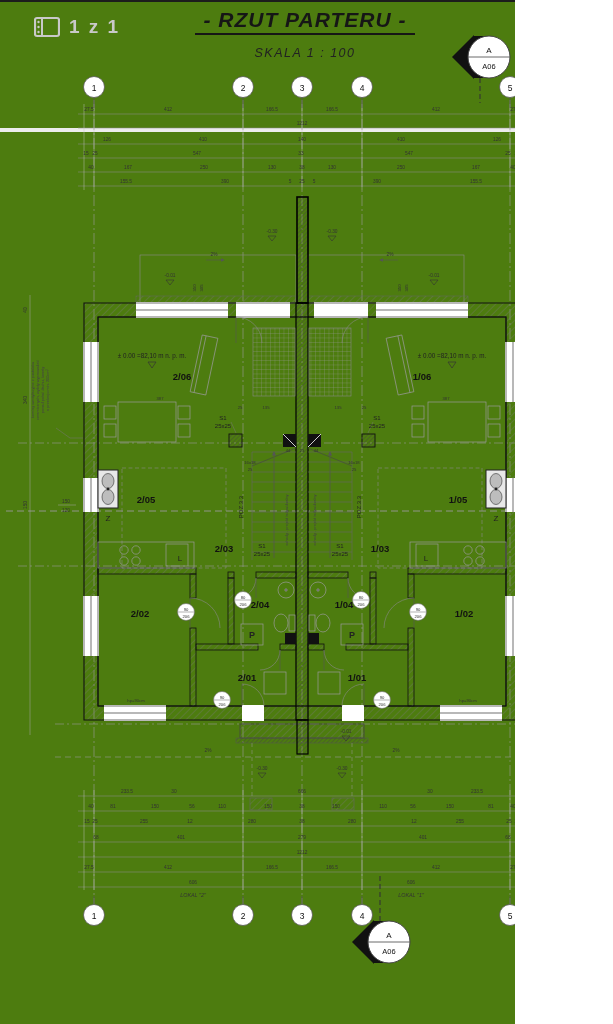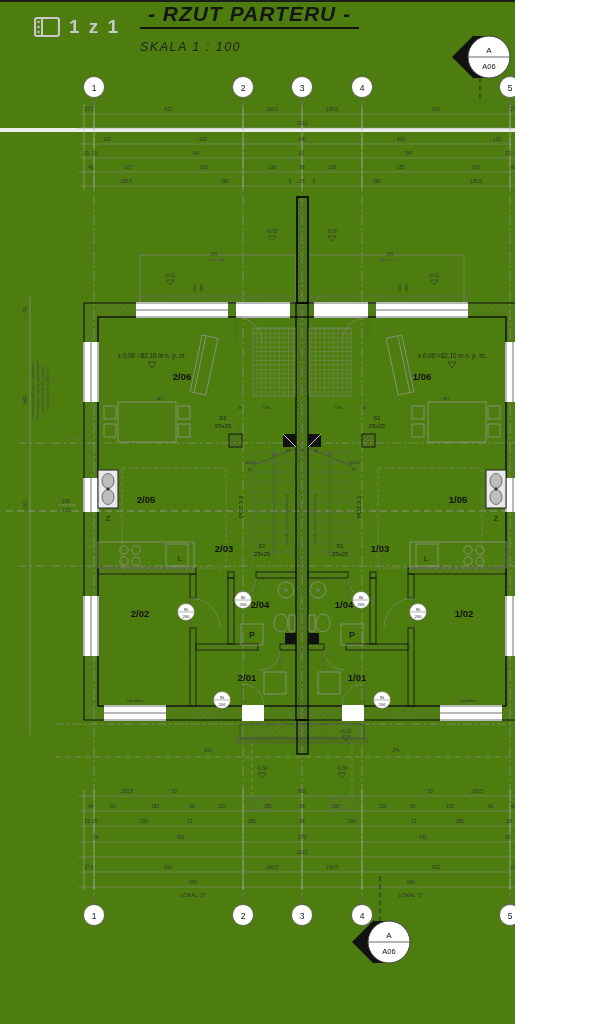--- a/index.html
+++ b/index.html
@@ -1,21 +1,21 @@
 <!DOCTYPE html>
 <html><head>
 <meta charset="utf-8">
 <style>
   html,body{margin:0;padding:0;background:#fff}
   #shot{position:relative;width:515px;height:1024px;background:#4d7c0f;overflow:hidden;
         font-family:"Liberation Sans",sans-serif}
   #topline{position:absolute;left:0;top:0;width:613px;height:2px;background:#1c1c1c}
   #pager{position:absolute;left:34px;top:16px;display:flex;align-items:center;gap:9px;
          color:#c9c9c9;font-size:19px;font-weight:bold;letter-spacing:2px;user-select:none}
-  #titleblk{position:absolute;left:140px;top:2px;width:330px;}
+  #titleblk{position:absolute;left:140px;top:8px;width:330px;text-align:center}
   .t1{display:inline-block;font-size:21px;font-weight:bold;font-style:italic;color:#161616;
       border-bottom:2.5px solid #161616;padding:0 8px 1px;letter-spacing:1px}
   .t2{margin-top:11px;font-size:12.5px;font-style:italic;color:#222;letter-spacing:1.5px}
   svg{position:absolute;left:0;top:0}
   svg text{font-family:"Liberation Sans",sans-serif}
   .dimtexts text{font-size:4.8px;fill:#333;text-anchor:middle}
   .bubtexts text{font-size:8.5px;fill:#111;text-anchor:middle}
   .lok text{font-size:5.4px;fill:#333;text-anchor:middle;font-style:italic}
   .d{font-size:4.8px;fill:#333;text-anchor:middle}
   .sm{font-size:4.2px;fill:#333;text-anchor:middle}

